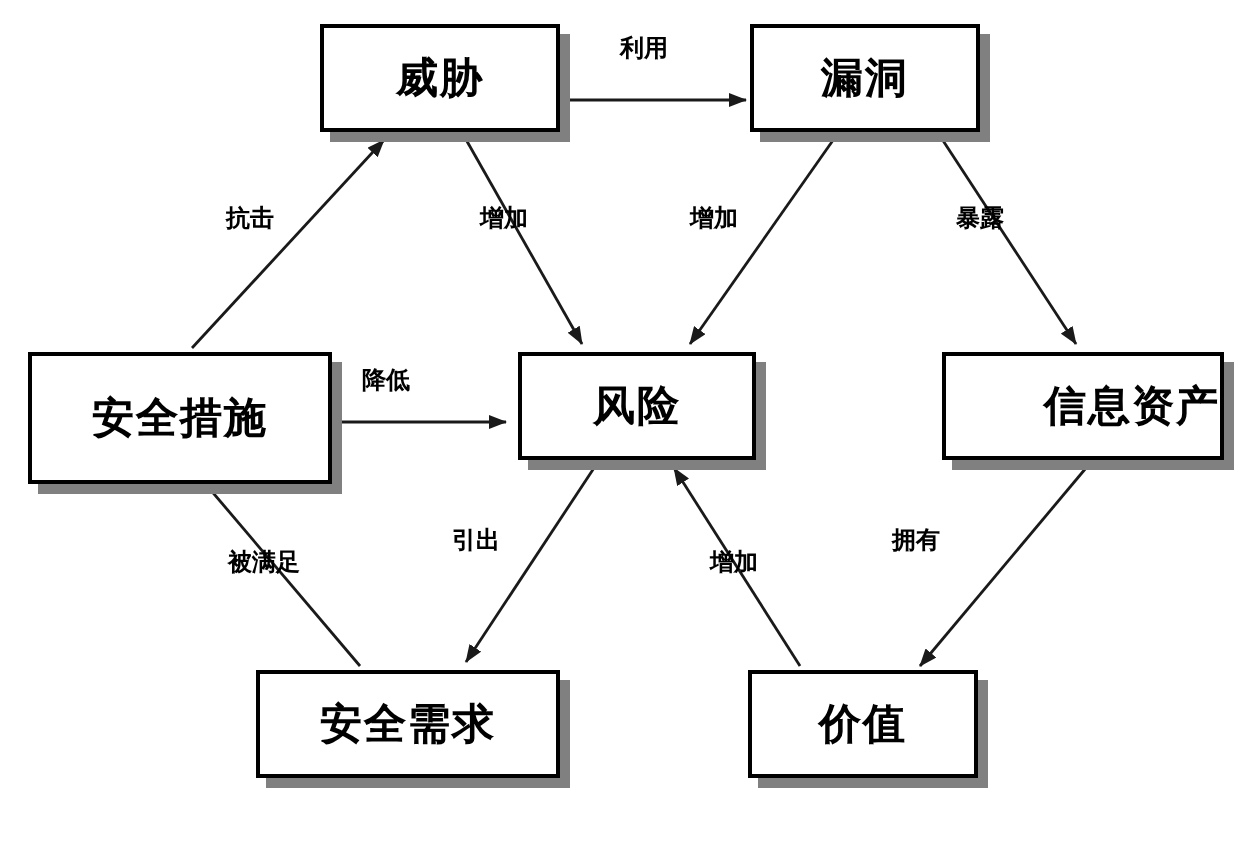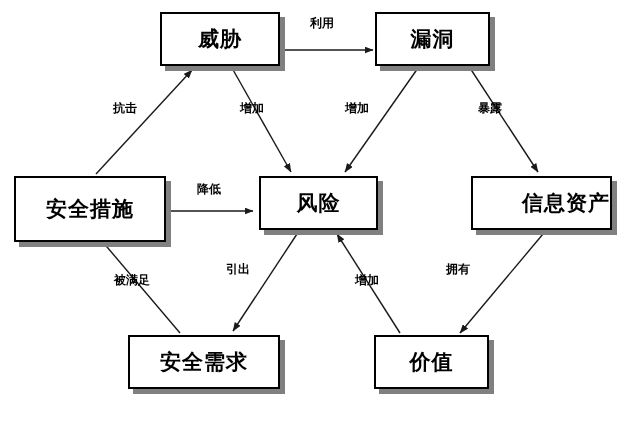--- a/index.html
+++ b/index.html
@@ -39,21 +39,21 @@
     font-family: "DejaVu Sans", "Liberation Sans", sans-serif;
     font-size: 21px;
     font-weight: 700;
     color: #000000;
     line-height: 1;
     letter-spacing: 1px;
     white-space: nowrap;
   }
   .edge-label {
     position: absolute;
-    font-family: Liberation Mono, monospace;
+    font-family: Liberation Serif, serif;
     font-size: 12px;
     font-weight: 700;
     color: #000000;
     background: transparent;
     white-space: nowrap;
     line-height: 1;
     z-index: 4;
   }
 </style>
 </head>
@@ -103,20 +103,20 @@
       <div class="node" style="left: 374px; top: 335px; width: 115px; height: 54px;">
         <span class="node-label">价值</span>
       </div>
     </div>
   <div id="edge-label-layer">
       <div class="edge-label" style="left: 310px; top: 18px;">利用</div>
       <div class="edge-label" style="left: 240px; top: 103px;">增加</div>
       <div class="edge-label" style="left: 345px; top: 103px;">增加</div>
       <div class="edge-label" style="left: 478px; top: 103px;">暴露</div>
       <div class="edge-label" style="left: 113px; top: 103px;">抗击</div>
-      <div class="edge-label" style="left: 197px; top: 184px; text-align: center;">降低</div>
+      <div class="edge-label" style="left: 181px; top: 184px; text-align: center;">降低</div>
       <div class="edge-label" style="left: 114px; top: 275px;">被满足</div>
       <div class="edge-label" style="left: 226px; top: 264px;">引出</div>
       <div class="edge-label" style="left: 355px; top: 275px;">增加</div>
       <div class="edge-label" style="left: 446px; top: 264px;">拥有</div>
     </div>
 
 </div>
 
 </body></html>

